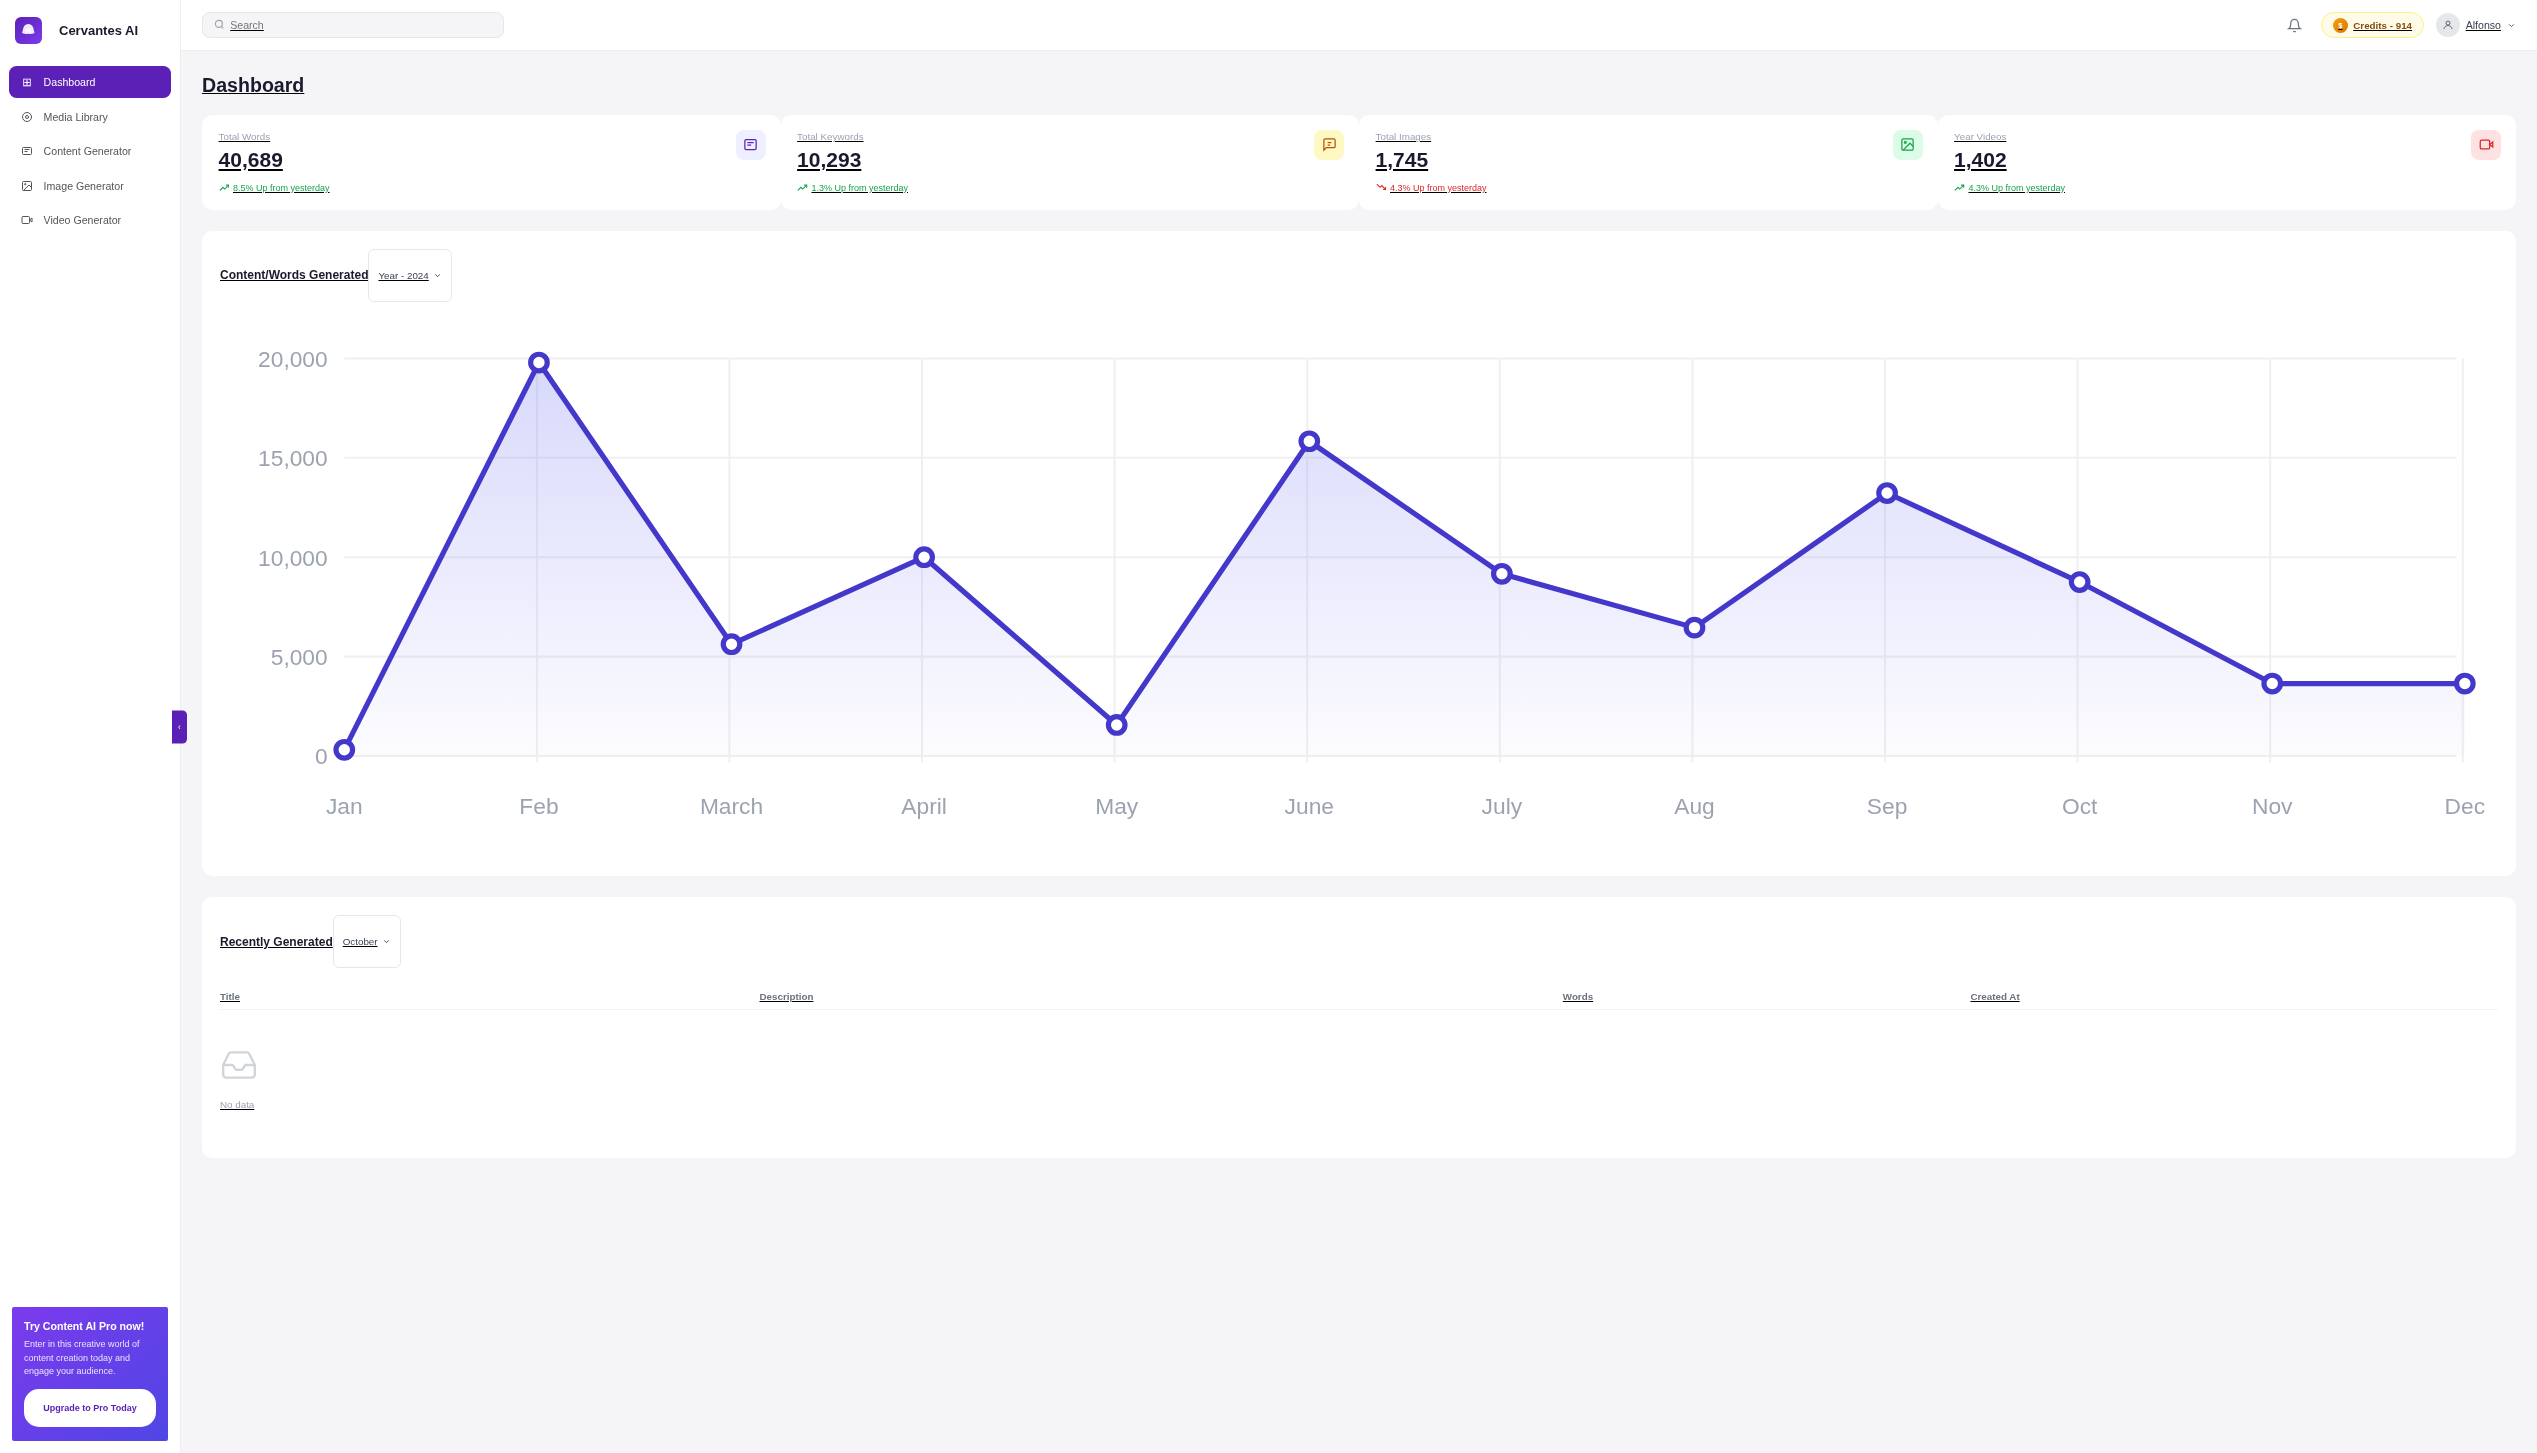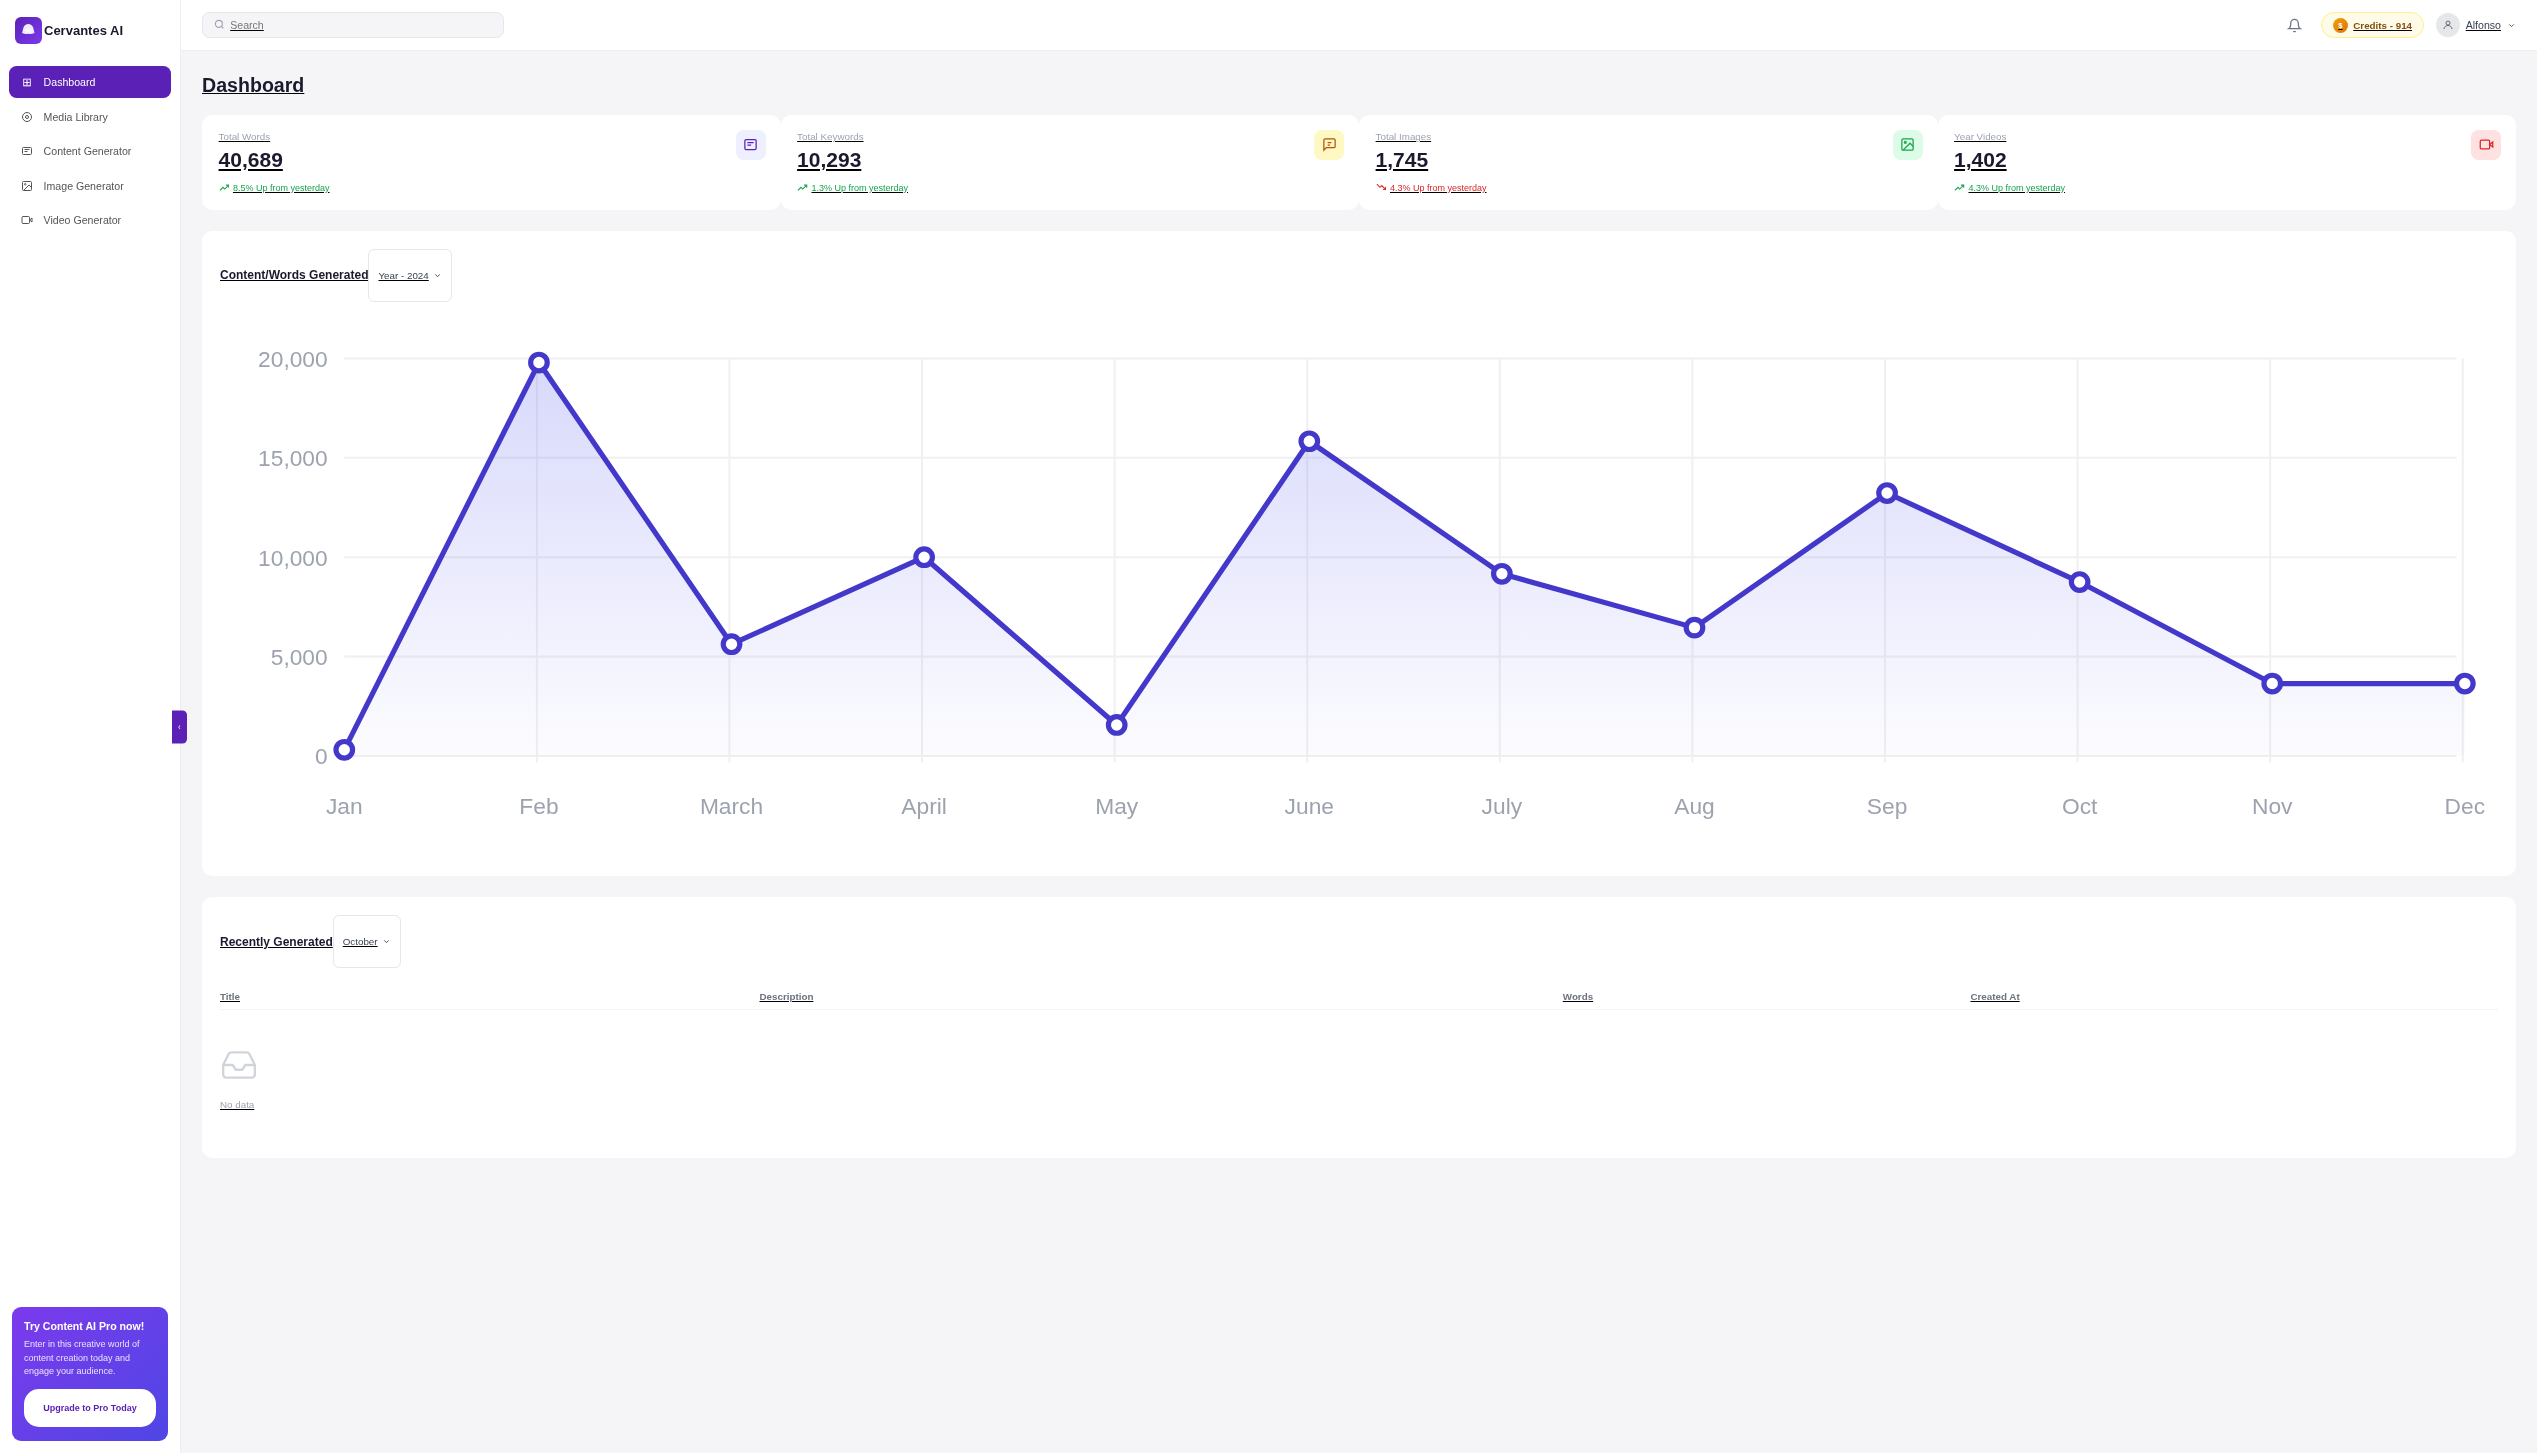--- a/index.html
+++ b/index.html
@@ -4,38 +4,38 @@
   <style>
     * { box-sizing: border-box; margin: 0; padding: 0; }
     body { font-family: -apple-system, BlinkMacSystemFont, 'Segoe UI', sans-serif; background: #f5f5f7; display: flex; height: 100vh; overflow: hidden; }
 
     
     .sidebar {
       width: 181px; min-width: 181px; background: #fff; display: flex; flex-direction: column;
       border-right: 0.8px solid #eee; height: 100vh; overflow: hidden;
     }
     .sidebar-logo {
-      display: flex; align-items: center; gap: 2px; padding: 16.6px 15px 22.7px;
+      display: flex; align-items: center; gap: 17px; padding: 16.6px 15px 22.7px;
     }
     .logo-icon {
       width: 27px; height: 27px; background: linear-gradient(135deg, #5b21b6, #7c3aed);
       border-radius: 6px; display: flex; align-items: center; justify-content: center; color: #fff; font-size: 12px;
     }
     .logo-text { font-weight: 700; font-size: 13px; color: #1a1a2e; }
 
     .sidebar-nav { flex: 1; padding: 0 9px; display: flex; flex-direction: column; gap: 3px; }
     .nav-item {
       display: flex; align-items: center; gap: 9px; padding: 8.3px 10.6px; border-radius: 7.6px;
       cursor: pointer; font-size: 10.6px; color: #555; font-weight: 500; transition: background 0.15s;
     }
     .nav-item.active { background: #5b21b6; color: #fff; }
     .nav-item .nav-icon { width: 15px; height: 15px; display: flex; align-items: center; justify-content: center; font-size: 11.3px; flex-shrink: 0; }
 
     .sidebar-promo {
-      margin: 12px; border-radius: 9px; background: linear-gradient(135deg, #7c3aed, #4f46e5);
+      margin: 12px; border-radius: 2px; background: linear-gradient(135deg, #7c3aed, #4f46e5);
       padding: 13.6px 12px; color: #fff;
     }
     .promo-title { font-size: 10.6px; font-weight: 700; margin-bottom: 6px; }
     .promo-desc { font-size: 9px; opacity: 0.85; line-height: 1.5; margin-bottom: 10.6px; }
     .promo-btn {
       background: #fff; color: #5b21b6; border: none; border-radius: 15px; padding: 14px 12px;
       font-size: 9px; font-weight: 700; cursor: pointer; width: 100%;
     }
 
     

